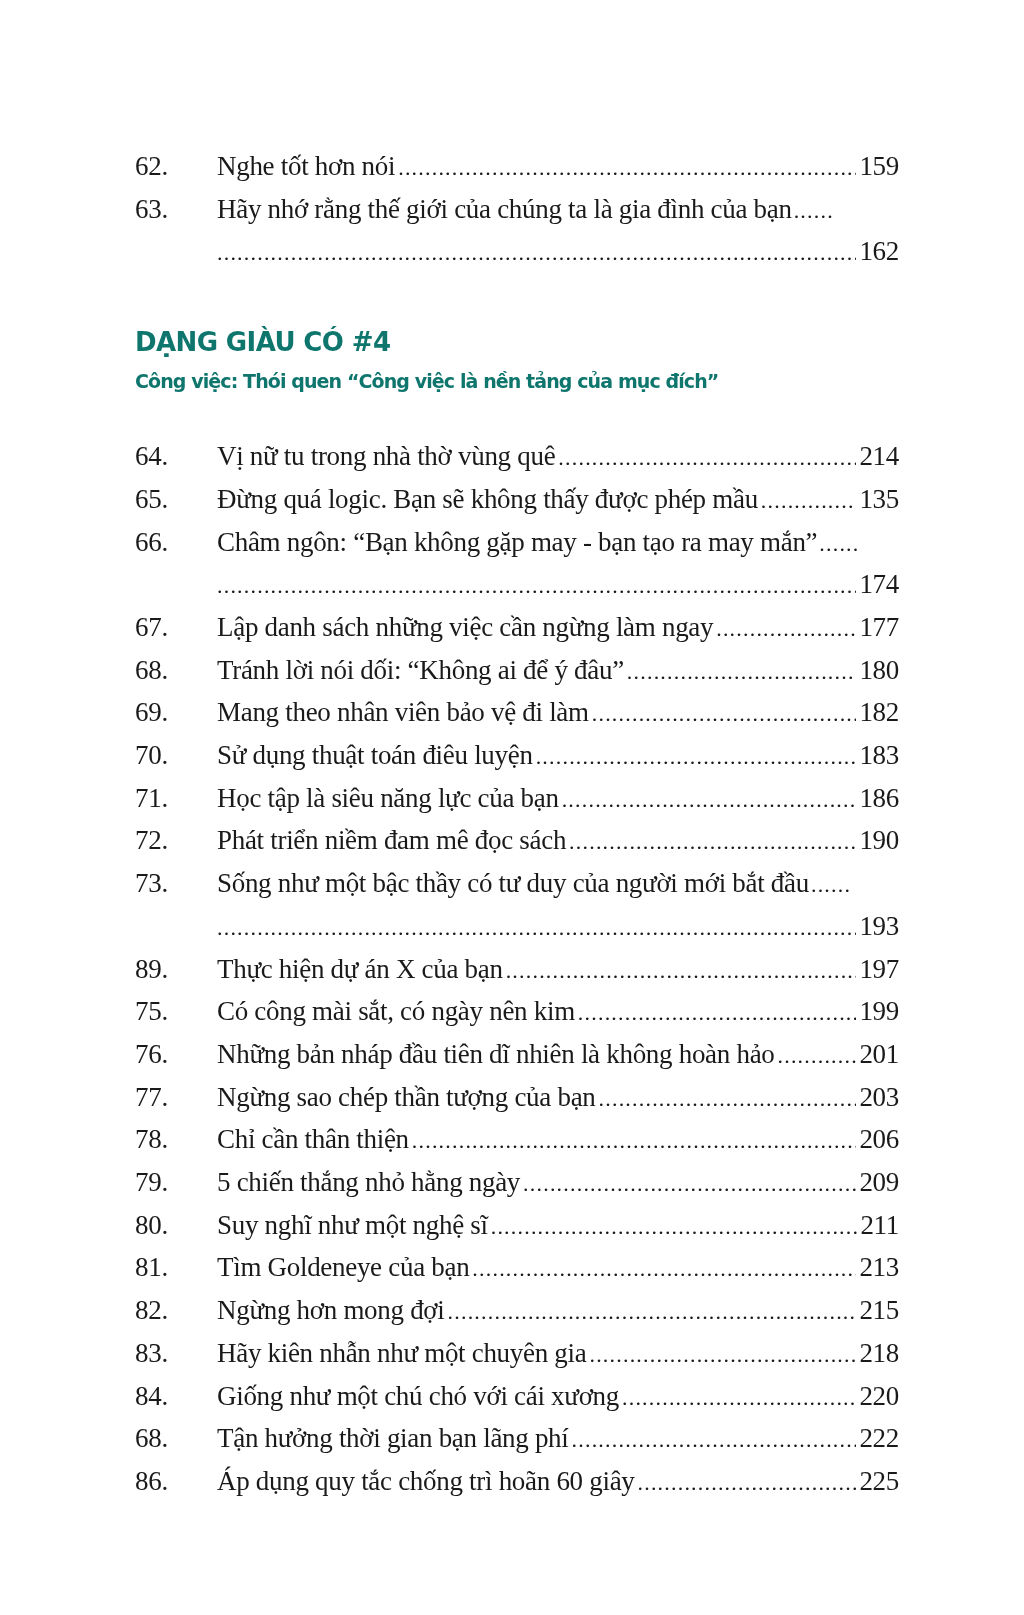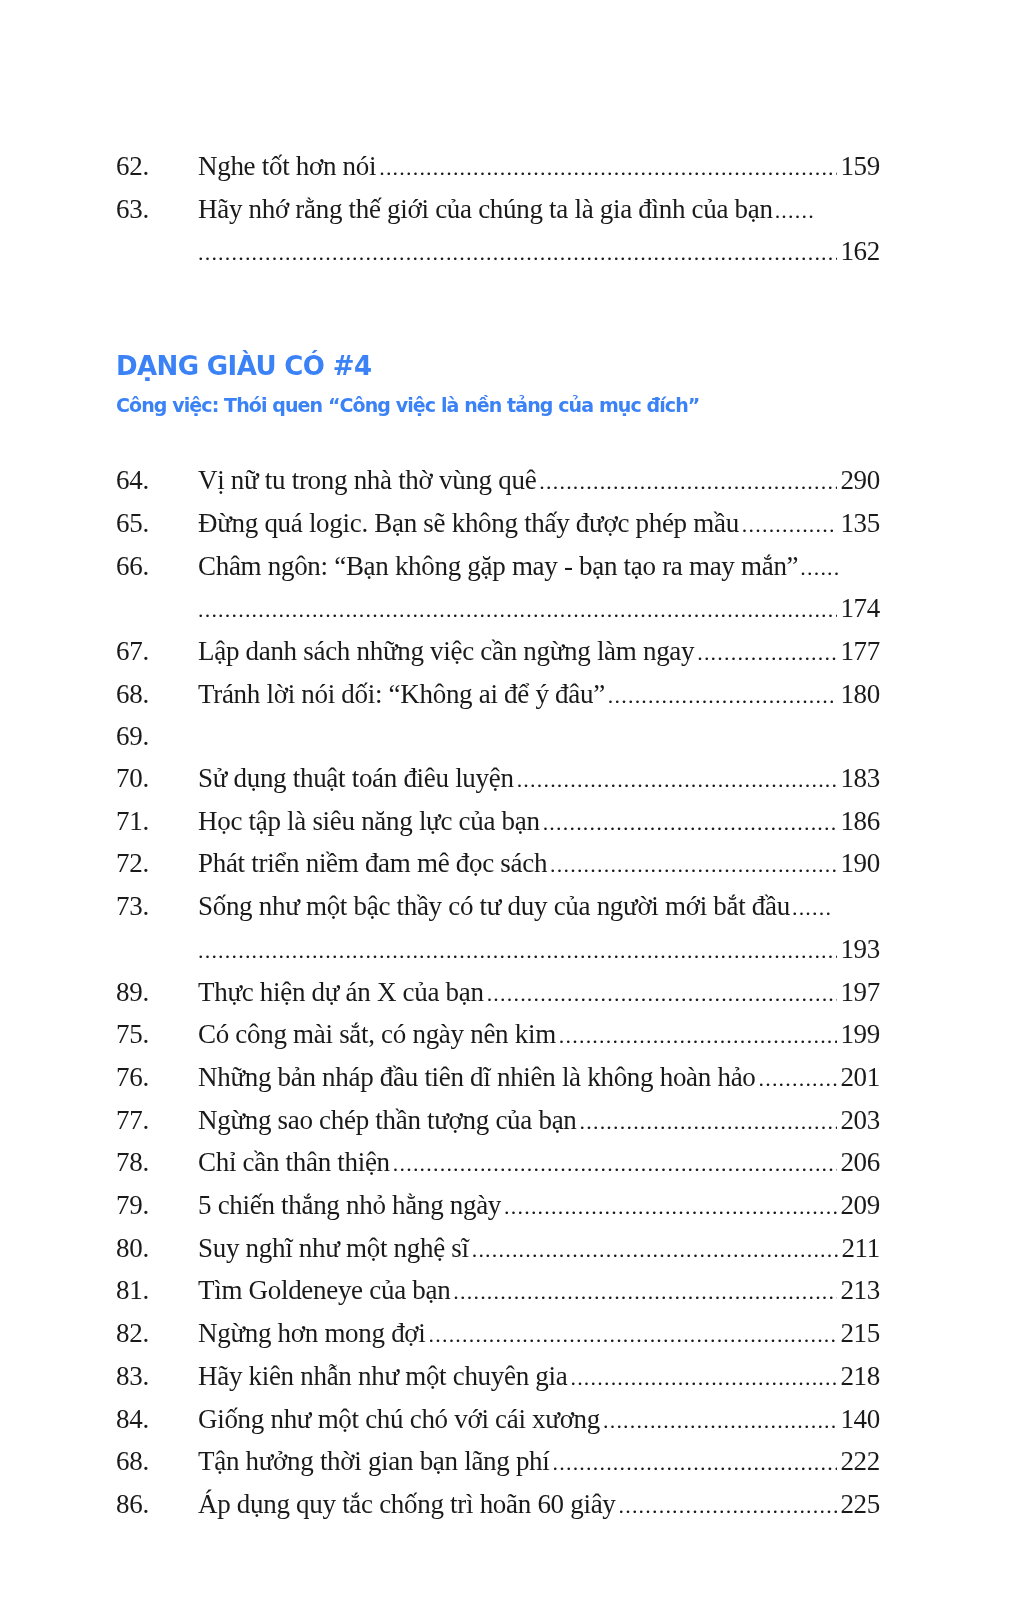--- a/index.html
+++ b/index.html
@@ -10,21 +10,21 @@
   body {
     width: 1024px;
     height: 1615px;
     position: relative;
     overflow: hidden;
     color: #1a1a1a;
     font-family: "Liberation Serif", "DejaVu Serif", serif;
   }
   .page {
     position: absolute;
-    left: 116px;
+    left: 135px;
     top: 146px;
     width: 764px;
   }
   .toc-list {
     margin: 0;
     padding: 0;
     list-style: none;
   }
   .toc-item {
     display: flex;
@@ -65,25 +65,25 @@
     flex: 0 0 auto;
     text-align: left;
   }
   .trail {
     flex: 0 0 auto;
     font-size: 22px;
     letter-spacing: 1.2px;
     margin-left: 2px;
   }
   .section-head {
-    margin-top: 72px;
+    margin-top: 48px;
     margin-bottom: 36px;
     font-family: "DejaVu Sans", "Liberation Sans", sans-serif;
     font-weight: bold;
-    color: #3b82f6;
+    color: #0f766e;
   }
   .section-label {
     font-size: 26px;
     line-height: 40px;
     letter-spacing: -0.6px;
   }
   .section-subtitle {
     font-size: 19px;
     line-height: 38px;
     letter-spacing: -0.9px;
@@ -125,21 +125,21 @@
     <div class="section-subtitle">Công việc: Thói quen “Công việc là nền tảng của mục đích”</div>
   </div>
 
   <ul class="toc-list" id="toc-after">
       <li class="toc-item">
     <span class="toc-num">64.</span>
     <div class="toc-body">
           <div class="toc-line">
             <span class="toc-title">Vị nữ tu trong nhà thờ vùng quê</span>
             <span class="leader"></span>
-            <span class="toc-page">290</span>
+            <span class="toc-page">214</span>
           </div>
         </div>
   </li>
       <li class="toc-item">
     <span class="toc-num">65.</span>
     <div class="toc-body">
           <div class="toc-line">
             <span class="toc-title">Đừng quá logic. Bạn sẽ không thấy được phép mầu</span>
             <span class="leader"></span>
             <span class="toc-page">135</span>
@@ -174,20 +174,27 @@
     <div class="toc-body">
           <div class="toc-line">
             <span class="toc-title">Tránh lời nói dối: “Không ai để ý đâu”</span>
             <span class="leader"></span>
             <span class="toc-page">180</span>
           </div>
         </div>
   </li>
       <li class="toc-item">
     <span class="toc-num">69.</span>
+    <div class="toc-body">
+          <div class="toc-line">
+            <span class="toc-title">Mang theo nhân viên bảo vệ đi làm</span>
+            <span class="leader"></span>
+            <span class="toc-page">182</span>
+          </div>
+        </div>
   </li>
       <li class="toc-item">
     <span class="toc-num">70.</span>
     <div class="toc-body">
           <div class="toc-line">
             <span class="toc-title">Sử dụng thuật toán điêu luyện</span>
             <span class="leader"></span>
             <span class="toc-page">183</span>
           </div>
         </div>
@@ -324,21 +331,21 @@
             <span class="toc-page">218</span>
           </div>
         </div>
   </li>
       <li class="toc-item">
     <span class="toc-num">84.</span>
     <div class="toc-body">
           <div class="toc-line">
             <span class="toc-title">Giống như một chú chó với cái xương</span>
             <span class="leader"></span>
-            <span class="toc-page">140</span>
+            <span class="toc-page">220</span>
           </div>
         </div>
   </li>
       <li class="toc-item">
     <span class="toc-num">68.</span>
     <div class="toc-body">
           <div class="toc-line">
             <span class="toc-title">Tận hưởng thời gian bạn lãng phí</span>
             <span class="leader"></span>
             <span class="toc-page">222</span>

